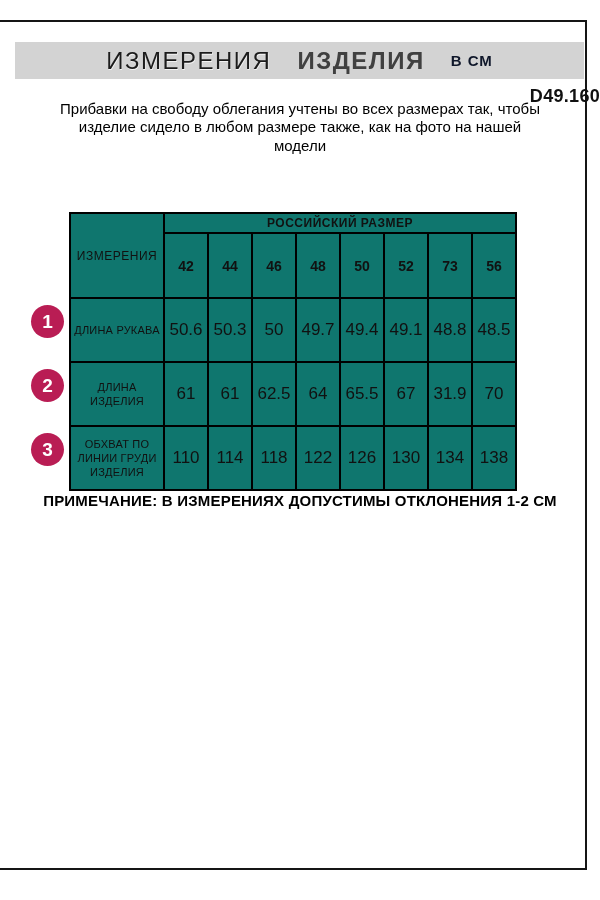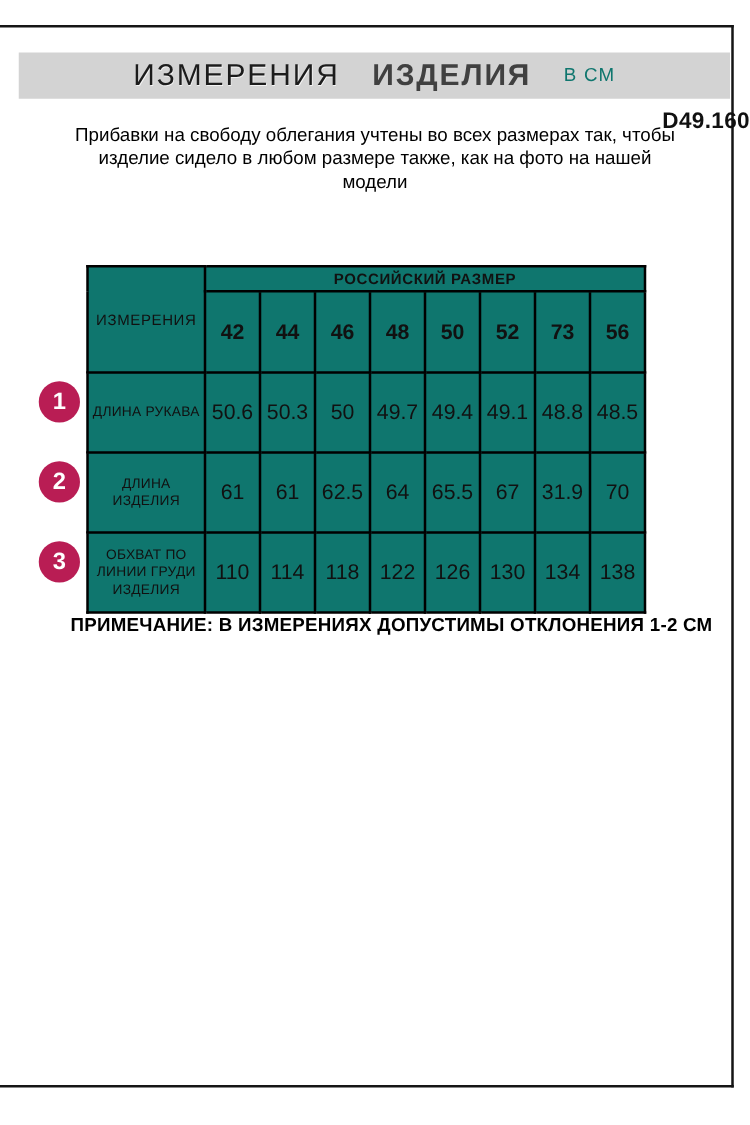--- a/index.html
+++ b/index.html
@@ -47,23 +47,23 @@
     text-shadow: 0.5px 0.5px 0 #f4f4f4;
   }
   .title-word2 {
     font-size: 24px;
     font-weight: 800;
     letter-spacing: 1.5px;
     color: #404040;
   }
   .title-units {
     font-size: 15px;
-    font-weight: 400;
+    font-weight: 700;
     letter-spacing: 1px;
-    color: #0f766e;
+    color: #0f172a;
   }
   .model-code {
     position: absolute;
     left: 0;
     top: 86px;
     width: 600px;
     text-align: right;
     font-size: 18px;
     font-weight: 600;
     letter-spacing: 0.3px;
@@ -102,21 +102,21 @@
     letter-spacing: 0.5px;
   }
   th.size-system {
     height: 18px;
     font-size: 12px;
     font-weight: 700;
     letter-spacing: 0.5px;
   }
   th.size-cell {
     height: 63px;
-    font-size: 17px;
+    font-size: 14px;
     font-weight: 800;
   }
   td.row-label {
     height: 62px;
     font-size: 11px;
     font-weight: 400;
     line-height: 1.3;
     letter-spacing: 0.2px;
   }
   td.value-cell {
@@ -137,21 +137,21 @@
     display: flex;
     align-items: center;
     justify-content: center;
     line-height: 1;
   }
   .note {
     position: absolute;
     left: 30px;
     top: 492px;
     width: 540px;
-    text-align: right;
+    text-align: center;
     font-size: 15px;
     font-weight: 700;
     letter-spacing: 0.2px;
     color: #000;
   }
 </style>
 </head>
 <body>
 
 <div class="page">

